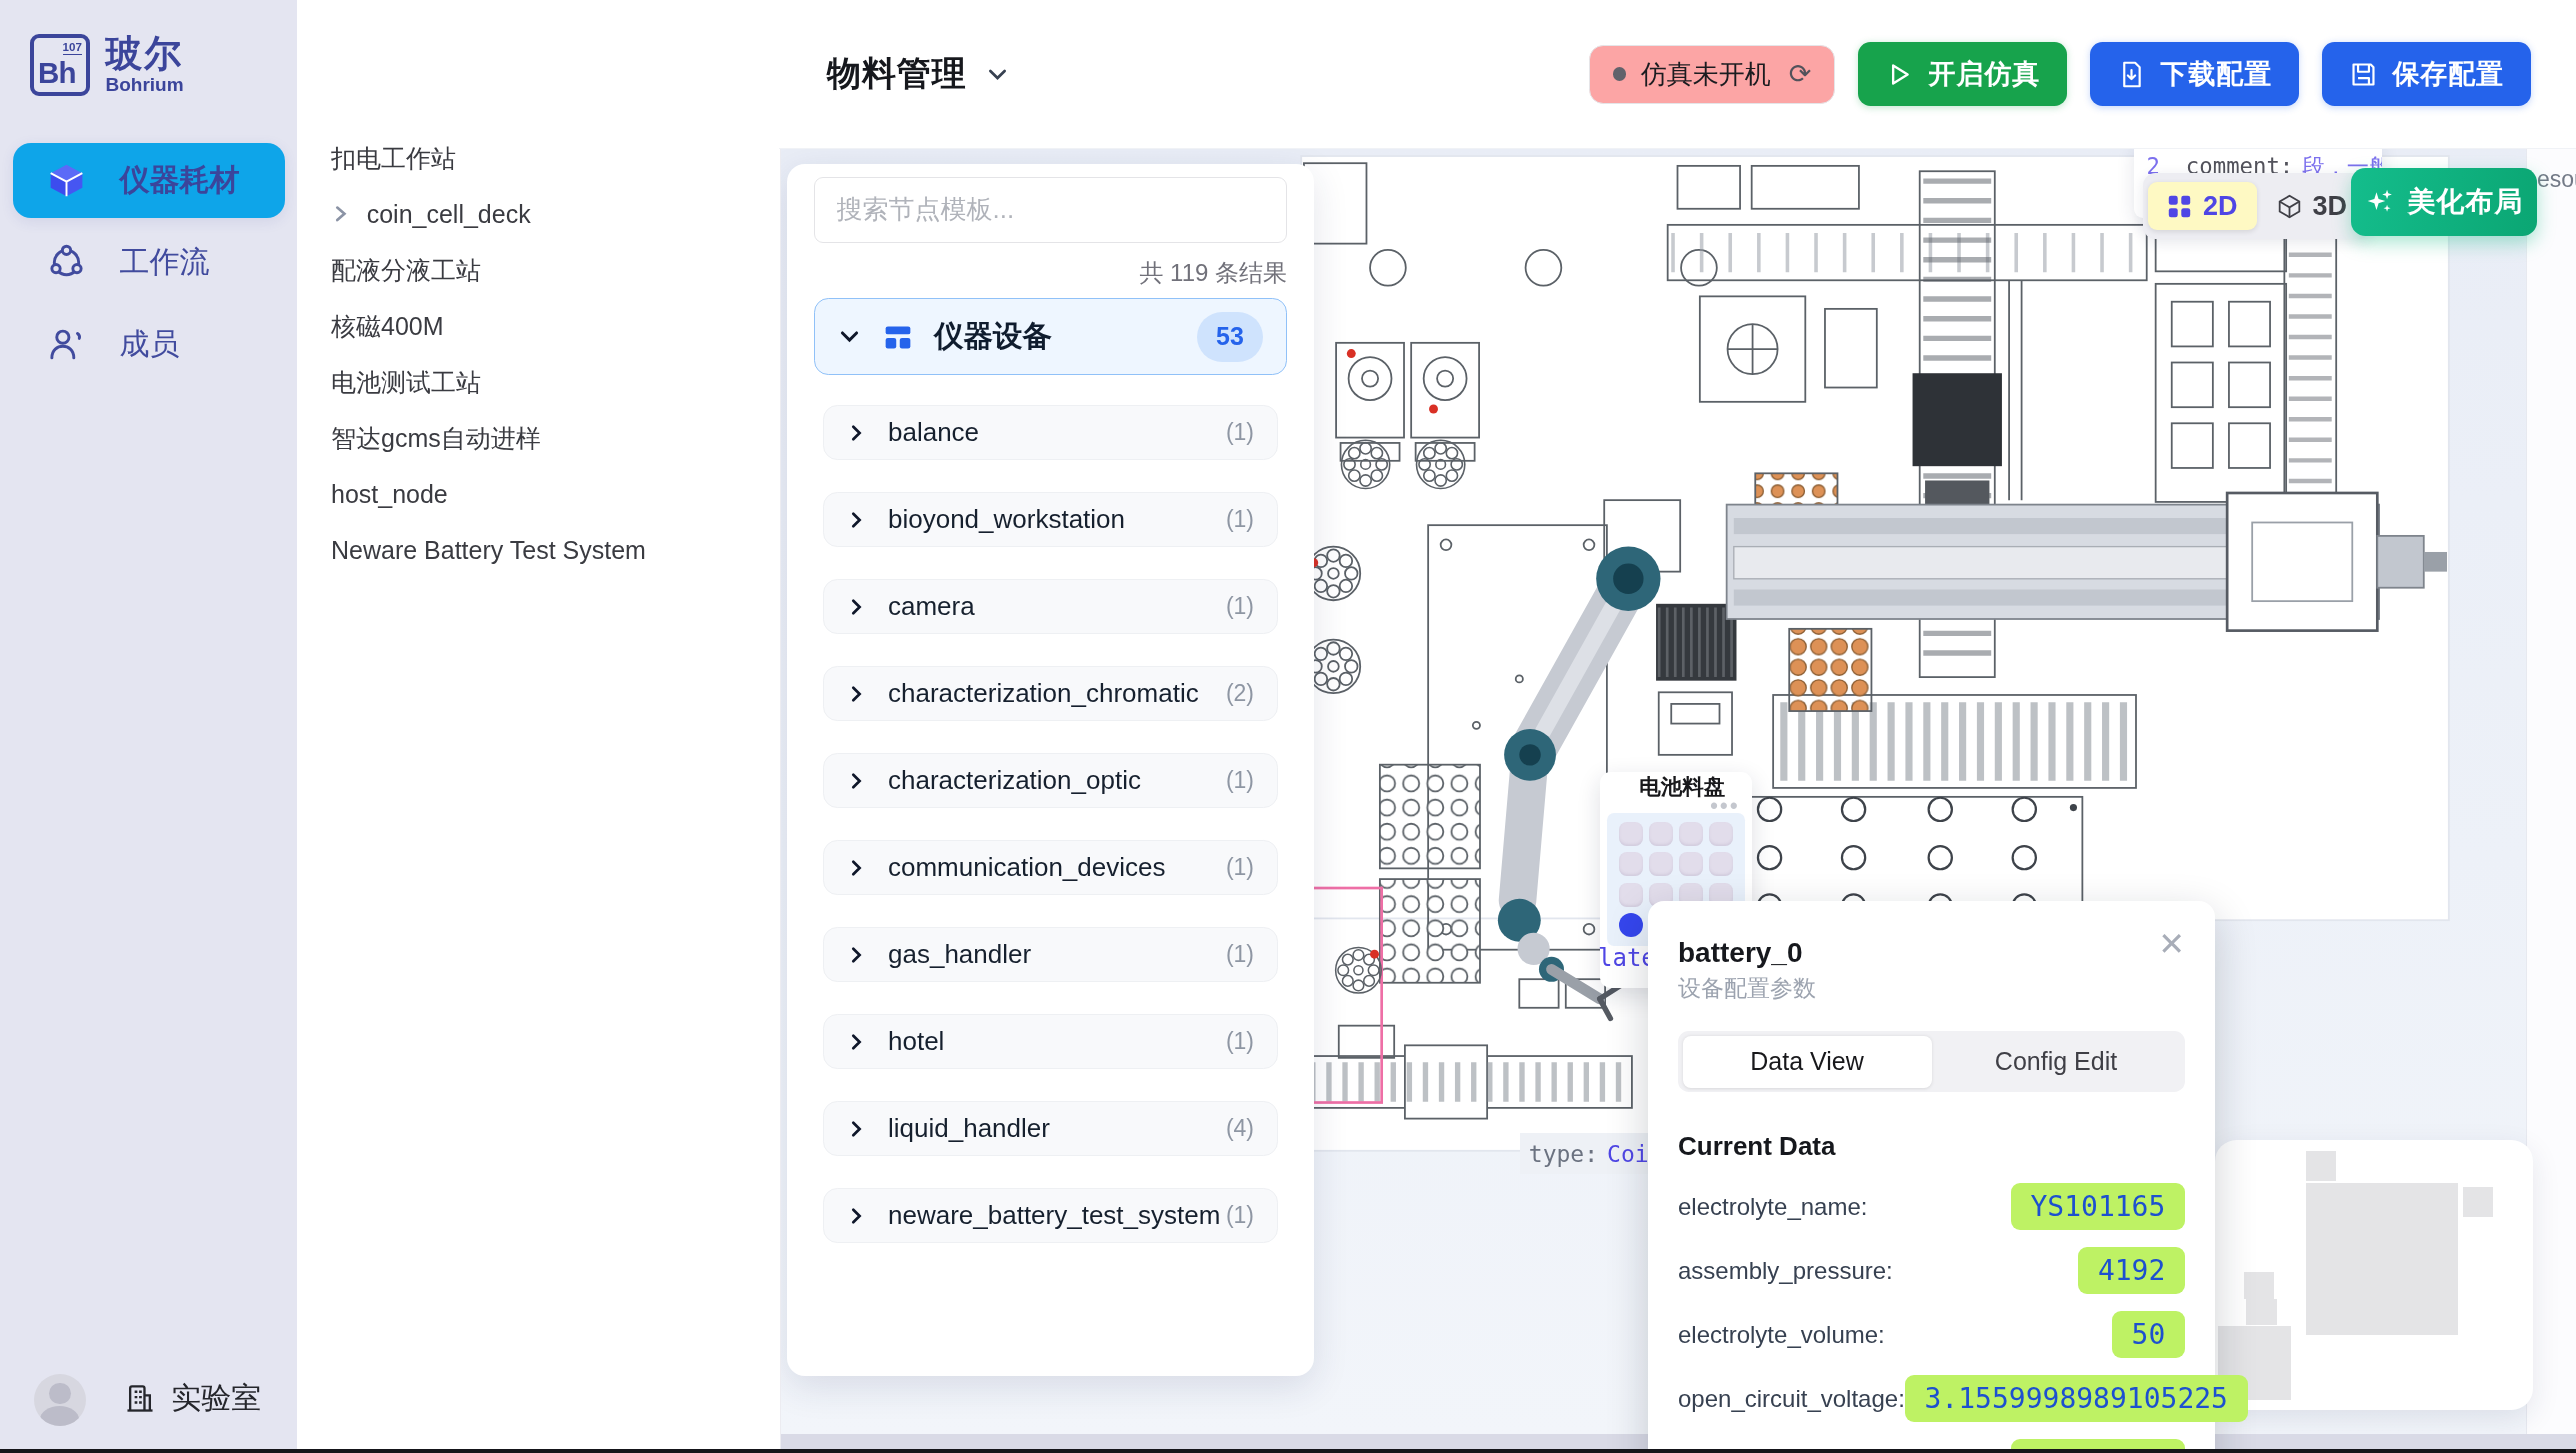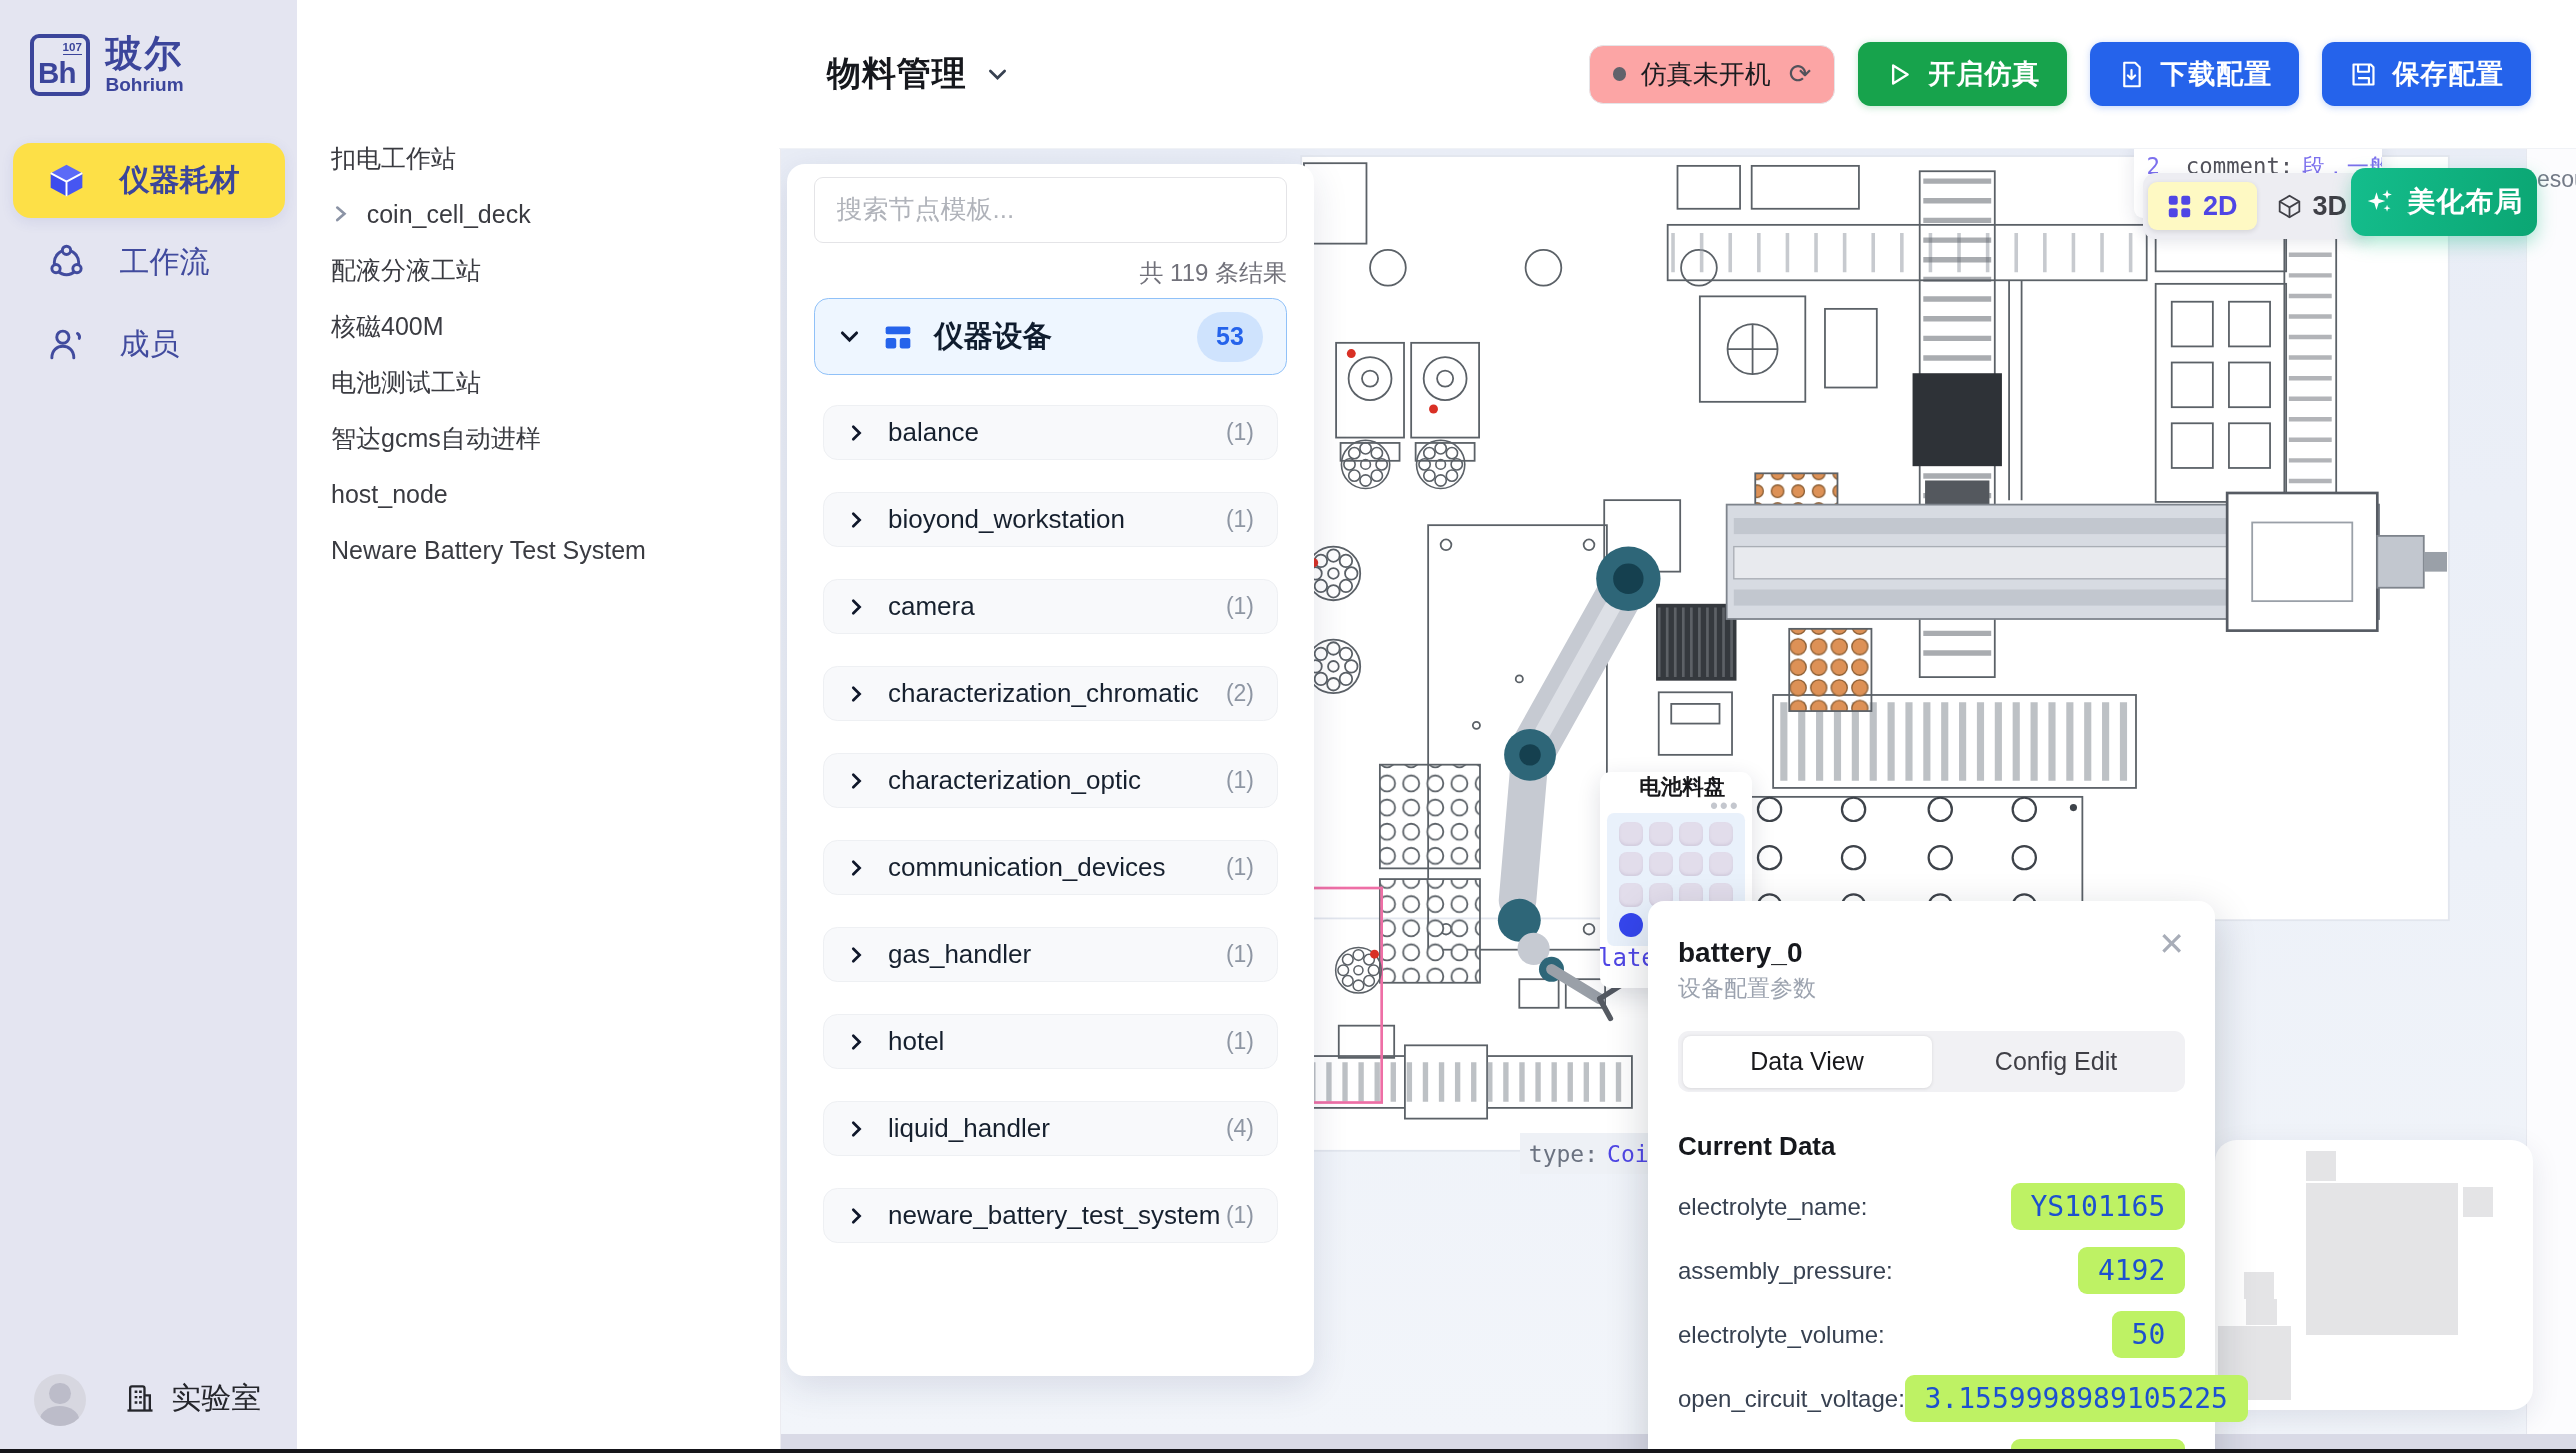--- a/index.html
+++ b/index.html
@@ -12,21 +12,21 @@
   .sidebar{left:0;top:0;width:297px;height:1453px;background:#e4e5f1;z-index:10;}
   .logo-row{position:absolute;left:29.5px;top:34px;display:flex;align-items:flex-start;}
   .logo-badge{width:52px;height:54px;border:4.5px solid #3b459b;border-radius:9px;position:relative;color:#3b459b;}
   .logo-badge .bh{position:absolute;left:4.5px;bottom:1.8px;font-size:29.5px;font-weight:800;letter-spacing:-0.9px;}
   .logo-badge .num{position:absolute;right:3.6px;top:1.8px;font-size:11.6px;font-weight:700;border-bottom:1.8px solid #3b459b;padding-bottom:0.9px;}
   .logo-names{margin-left:16px;color:#3b459b;}
   .logo-zh{font-size:37px;font-weight:700;line-height:39px;letter-spacing:1.8px;}
   .logo-en{font-size:19px;font-weight:600;line-height:23px;}
   .nav{position:absolute;left:12.5px;top:143px;width:272px;}
   .nav-item{display:flex;align-items:center;height:75px;padding-left:34px;border-radius:18px;color:#414b9e;cursor:pointer;}
-  .nav-item.active{background:#fde047;box-shadow:0 3.6px 12.5px rgba(59,69,155,.10);color:#3b459b;}
+  .nav-item.active{background:#0ea5e9;box-shadow:0 3.6px 12.5px rgba(59,69,155,.10);color:#3b459b;}
   .nav-item + .nav-item{margin-top:7.2px;}
   .nav-icon{width:39px;height:39px;margin-right:34px;flex:0 0 auto;}
   .nav-label{font-size:30px;font-weight:600;}
   .nav-item:not(.active) .nav-label{font-weight:500;}
   .side-footer{position:absolute;left:0;bottom:19.7px;width:297px;height:63px;}
   .avatar{position:absolute;left:34px;top:3.6px;width:52px;height:52px;border-radius:50%;background:#d7d7e0;overflow:hidden;}
   .avatar:before{content:"";position:absolute;left:15px;top:9px;width:21.5px;height:21.5px;border-radius:50%;background:#bcbcc9;}
   .avatar:after{content:"";position:absolute;left:6.3px;top:32px;width:39px;height:27px;border-radius:50%;background:#bcbcc9;}
   .lab-entry{position:absolute;left:123px;top:7.2px;display:flex;align-items:center;color:#25262c;cursor:pointer;}
   .lab-entry svg{width:34px;height:34px;margin-right:14.3px;}

